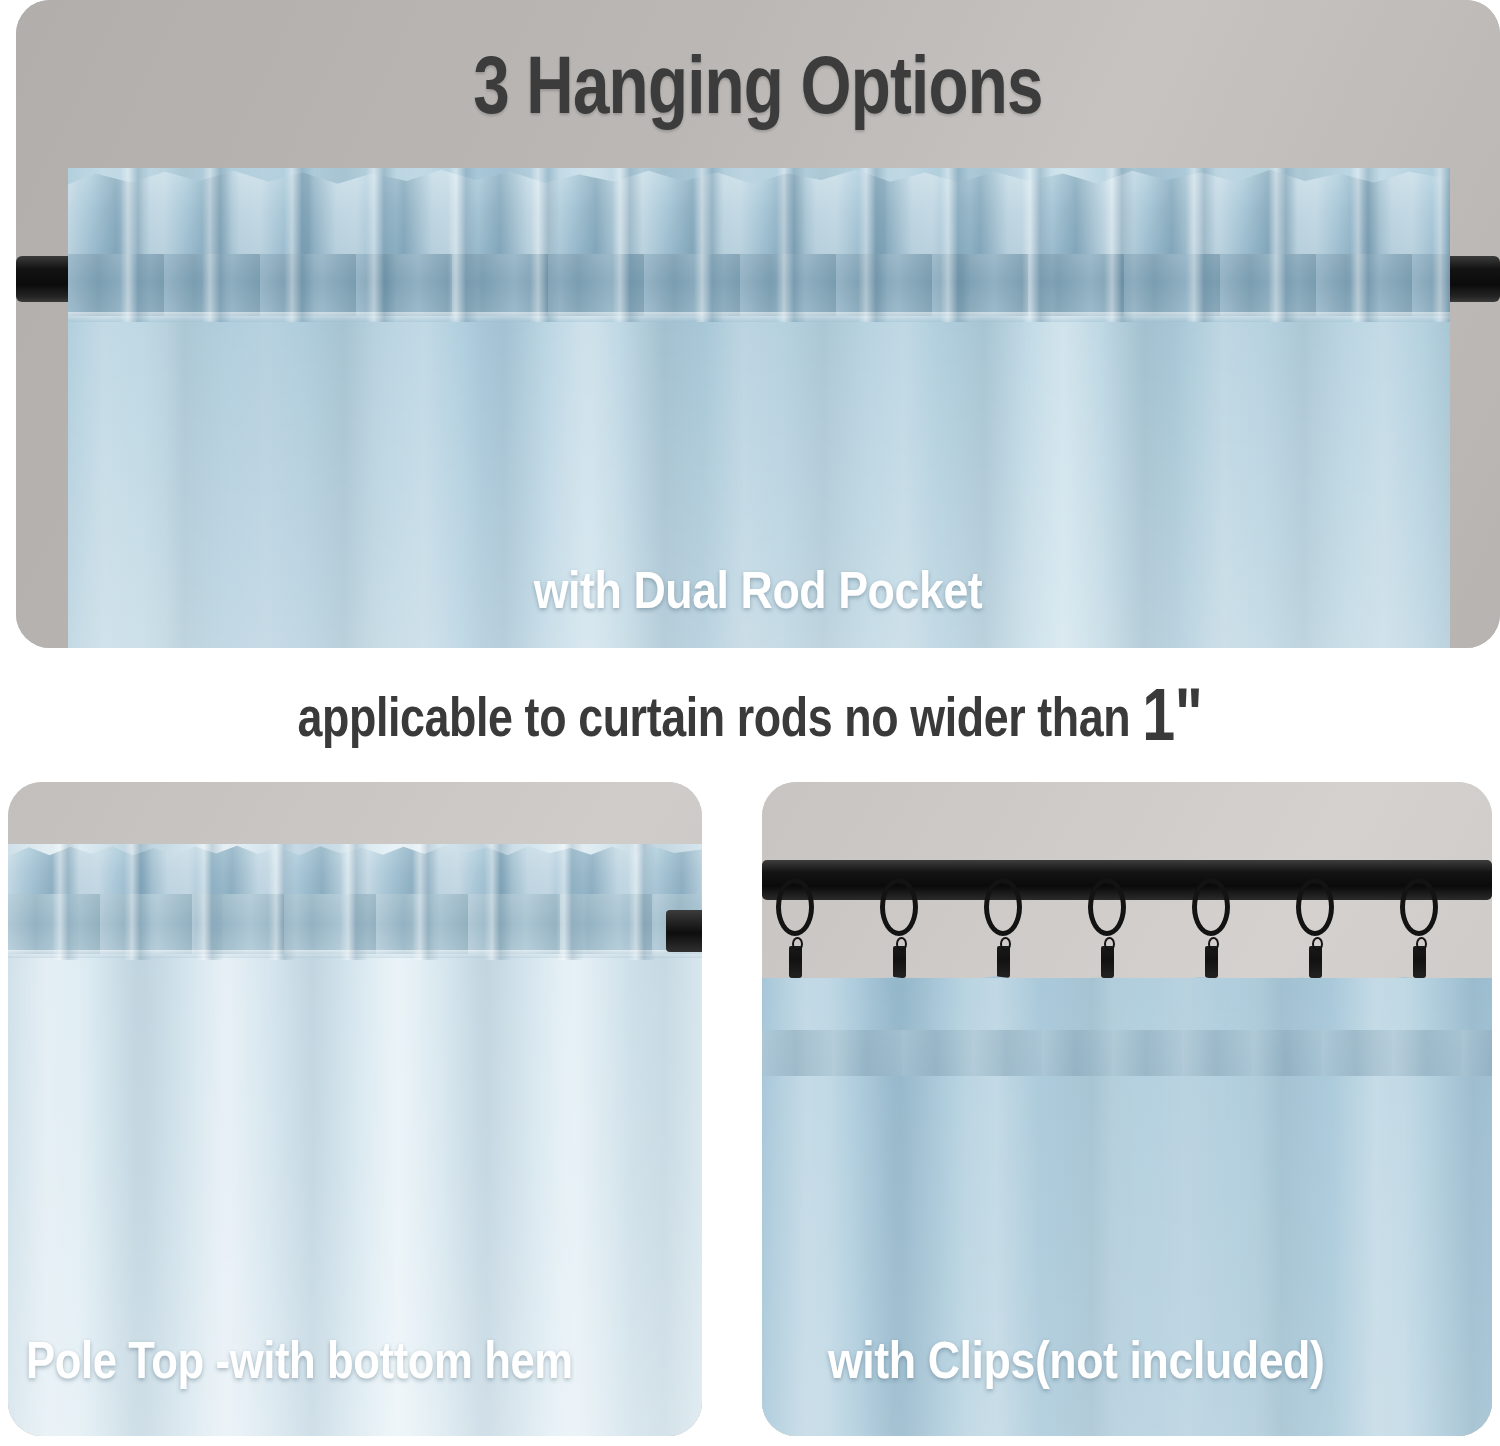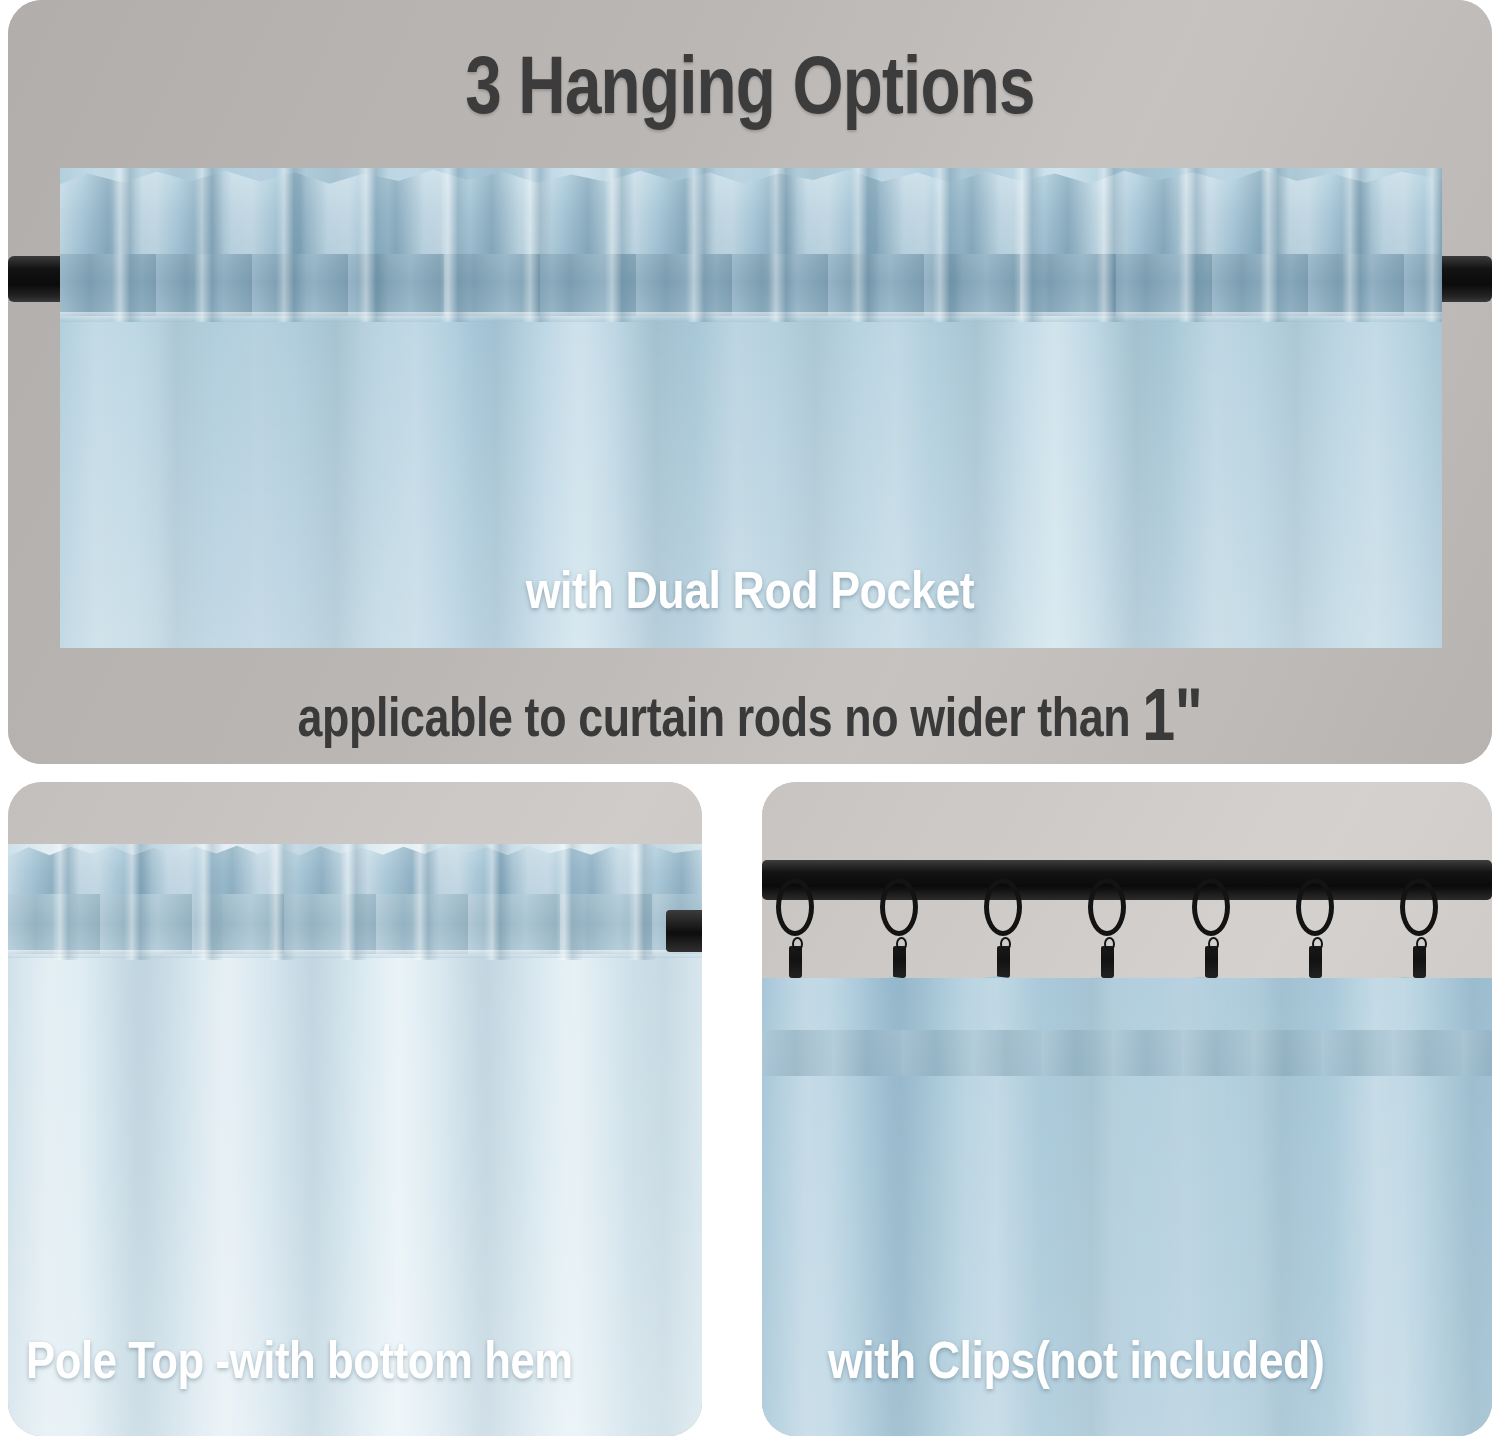--- a/index.html
+++ b/index.html
@@ -17,24 +17,24 @@
 
   
   .panel {
     position: absolute;
     overflow: hidden;
     border-radius: 34px;
   }
 
   
   #panel-top {
-    left: 8px;
+    left: 16px;
     top: 0px;
     width: 1484px;
-    height: 764px;
+    height: 648px;
     background: linear-gradient(100deg, #b2afad 0%, #b8b5b3 35%, #c3c0bd 62%, #b9b6b3 86%, #b0adaa 100%);
   }
 
   
   .wall {
     position: absolute;
     inset: 0;
     background: linear-gradient(115deg,#b1aeac 0%, #bab7b4 40%, #c6c3c0 65%, #b6b3b0 100%);
   }
 

